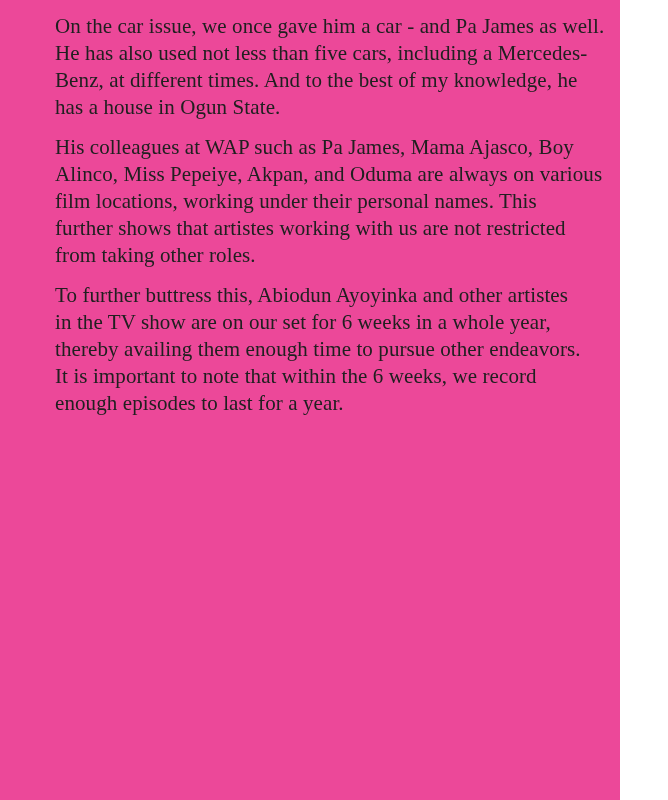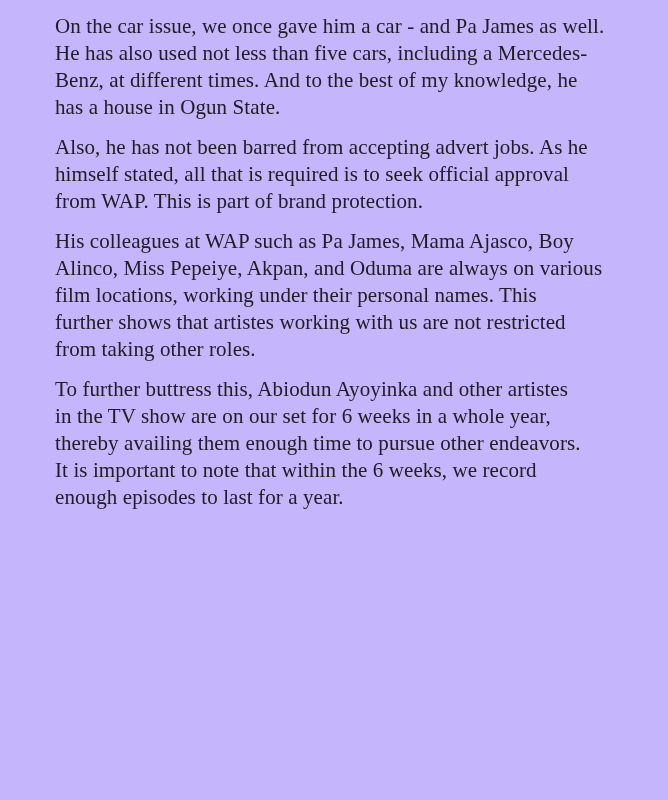--- a/index.html
+++ b/index.html
@@ -8,46 +8,43 @@
   }
   body {
     width: 668px;
     height: 800px;
     background: #ffffff;
     overflow: hidden;
     font-family: "Liberation Serif", serif;
   }
   .document-page {
     box-sizing: border-box;
-    width: 668px;
+    width: 620px;
     height: 800px;
     padding: 13px 40px 0 55px;
-    background: #c4b5fd;
+    background: #ec4899;
   }
   .document-page p {
     margin: 0 0 13px 0;
     font-family: "Liberation Serif", serif;
     font-size: 21px;
     line-height: 27px;
     color: #202020;
     white-space: pre;
     letter-spacing: 0.1px;
   }
 </style>
 </head>
 <body>
 
 <div class="document-page">
   <p>On the car issue, we once gave him a car - and Pa James as well.
 He has also used not less than five cars, including a Mercedes-
 Benz, at different times. And to the best of my knowledge, he
 has a house in Ogun State.</p>
-  <p>Also, he has not been barred from accepting advert jobs. As he
-himself stated, all that is required is to seek official approval
-from WAP. This is part of brand protection.</p>
   <p>His colleagues at WAP such as Pa James, Mama Ajasco, Boy
 Alinco, Miss Pepeiye, Akpan, and Oduma are always on various
 film locations, working under their personal names. This
 further shows that artistes working with us are not restricted
 from taking other roles.</p>
   <p>To further buttress this, Abiodun Ayoyinka and other artistes
 in the TV show are on our set for 6 weeks in a whole year,
 thereby availing them enough time to pursue other endeavors.
 It is important to note that within the 6 weeks, we record
 enough episodes to last for a year.</p>

